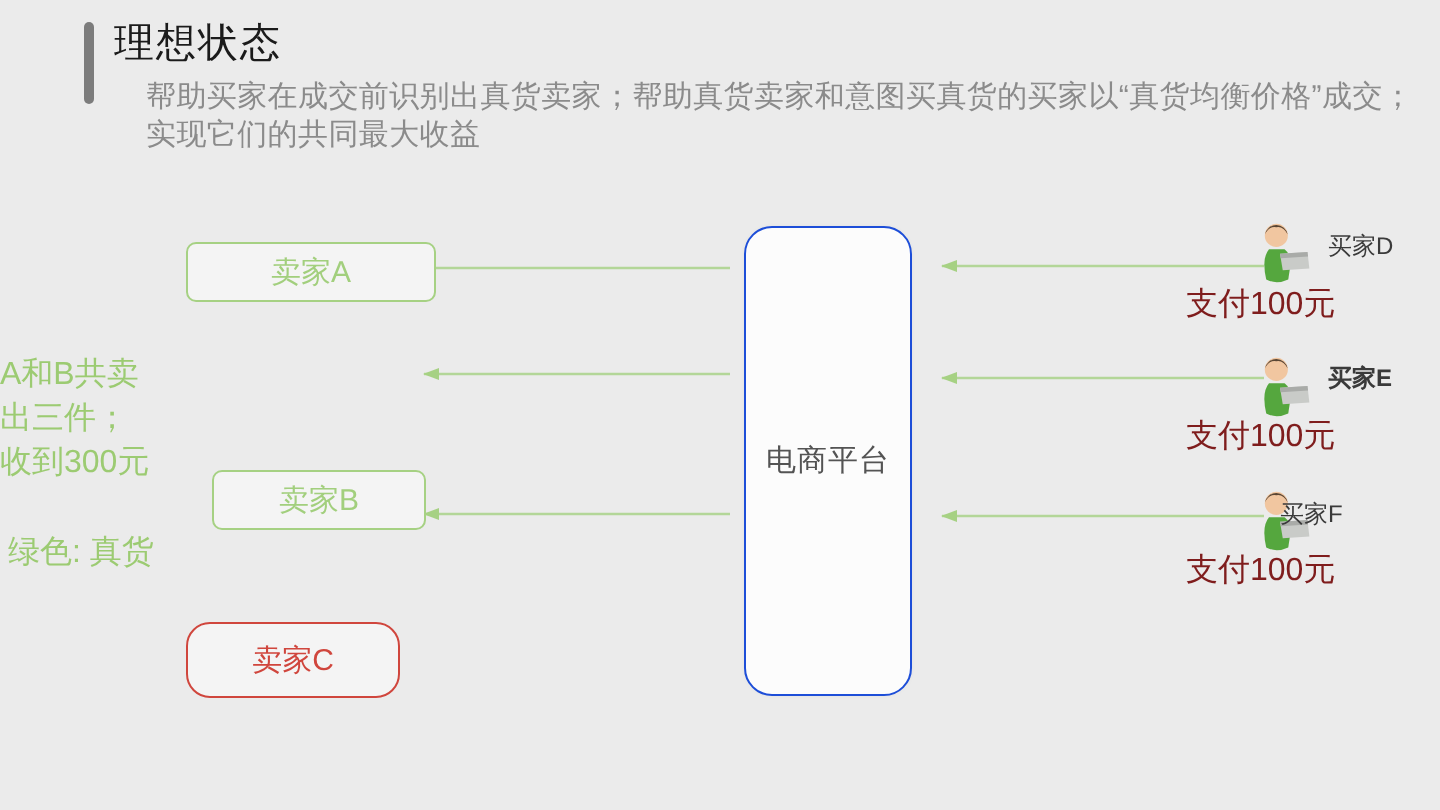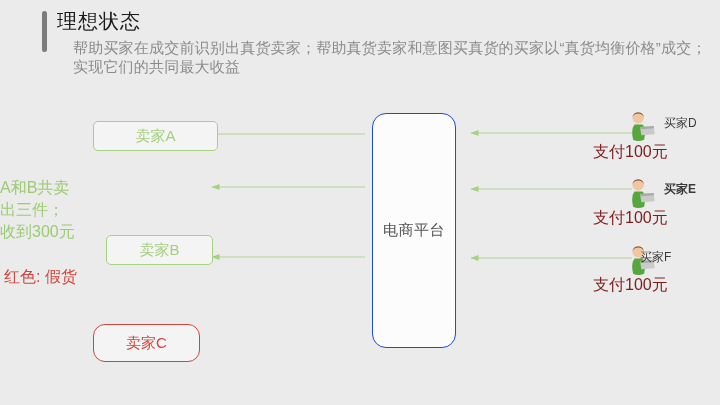--- a/index.html
+++ b/index.html
@@ -18,21 +18,21 @@
 
   
   .arrow-layer{left:0;top:0;width:720px;height:405px;pointer-events:none;}
 
   
   .seller-box{
     box-sizing:border-box;display:flex;align-items:center;justify-content:center;
     font-size:15px;background:#f4f4f4;
   }
   .seller-genuine{border:1px solid #a6d183;color:#a2cf7d;border-radius:5px;}
-  .seller-fake{border:1px solid #d0463d;color:#d0463d;border-radius:12px;margin-top:13px;}
+  .seller-fake{border:1px solid #d0463d;color:#d0463d;border-radius:12px;}
   .seller-a{left:93px;top:121px;width:125px;height:30px;}
   .seller-b{left:90px;top:235px;width:107px;height:30px;margin-left:16px;}
   .seller-c{left:93px;top:311px;width:107px;height:38px;}
 
   
   .sales-note{
     left:0;top:177px;width:104px;
     color:#9ccb72;font-size:16px;line-height:22px;white-space:pre-line;
   }
   .legend{left:4px;top:268px;font-size:16px;line-height:18px;}
@@ -92,21 +92,21 @@
   <span>卖家B</span>
 </div>
 <div class="abs seller-box seller-fake seller-c">
   <span>卖家C</span>
 </div>
 
 <div class="abs sales-note">A和B共卖
 出三件；
 收到300元</div>
 <div class="abs legend">
-  <div class="legend-red">红色: 假货</div>
+  <div class="legend-green">绿色: 真货</div>
 </div>
 
 <div class="abs platform-box">
   <span class="platform-label">电商平台</span>
 </div>
 
 <svg class="abs buyer-icon icon-d" viewBox="0 0 34 36">
   <circle cx="15" cy="9.5" r="6.3" fill="#f1c6a0"></circle>
   <path d="M8.8 9 A6.3 6.3 0 0 1 21.2 9 Q18.8 4.2 15 5 Q11 4.2 8.8 9 Z" fill="#5a4634"></path>
   <path d="M9.5 33.5 Q6.8 22 11 17 L19.5 17 Q23.5 20 22.5 27 L21.5 33.5 Q15 36.5 9.5 33.5 Z" fill="#55a73e"></path>

